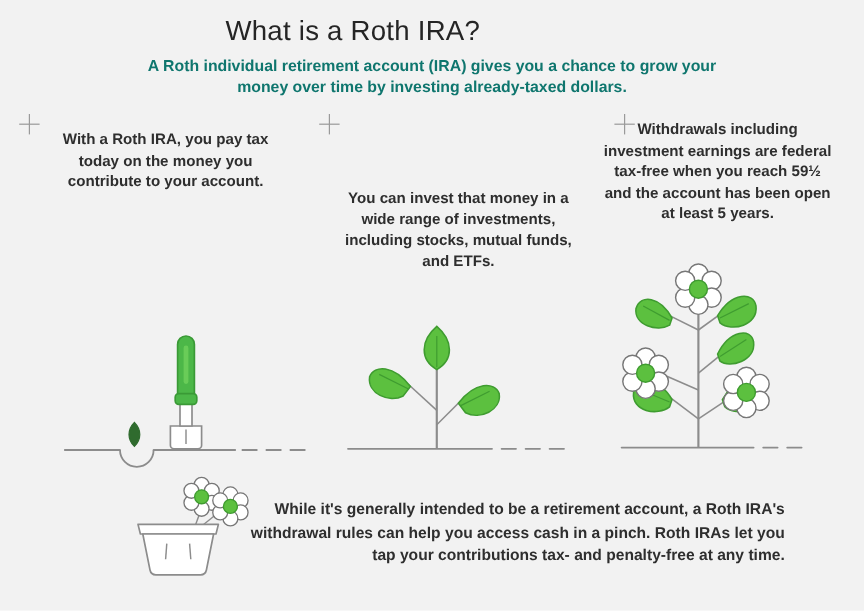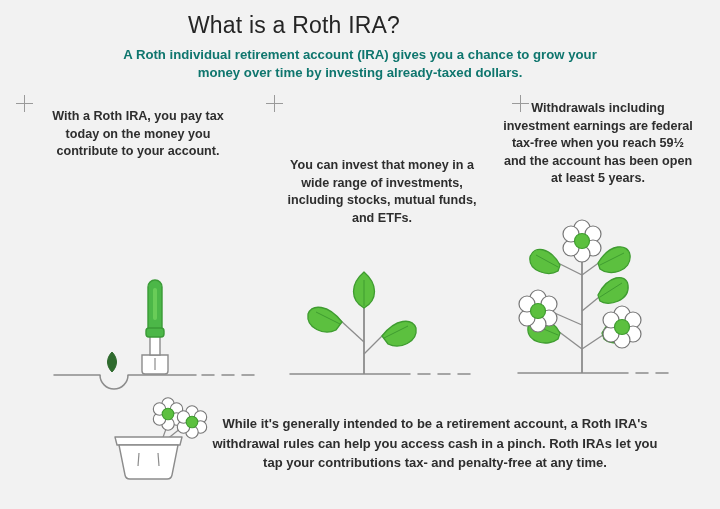--- a/index.html
+++ b/index.html
@@ -73,23 +73,23 @@
 
   .art { position: absolute; }
   #art-seed   { left: 52px;  top: 270px; }
   #art-sprout { left: 288px; top: 262px; }
   #art-flower { left: 516px; top: 215px; }
   #art-basket { left: 110px; top: 396px; }
 
   .bottom-text {
     position: absolute;
     top: 414px;
-    left: 204px;
+    left: 192px;
     width: 462px;
-    text-align: center;
+    text-align: right;
     font-size: 13px;
     line-height: 19.5px;
     font-weight: 600;
     color: #2e2e2e;
   }
 </style>
 </head>
 <body>
 
 <div id="infographic">

